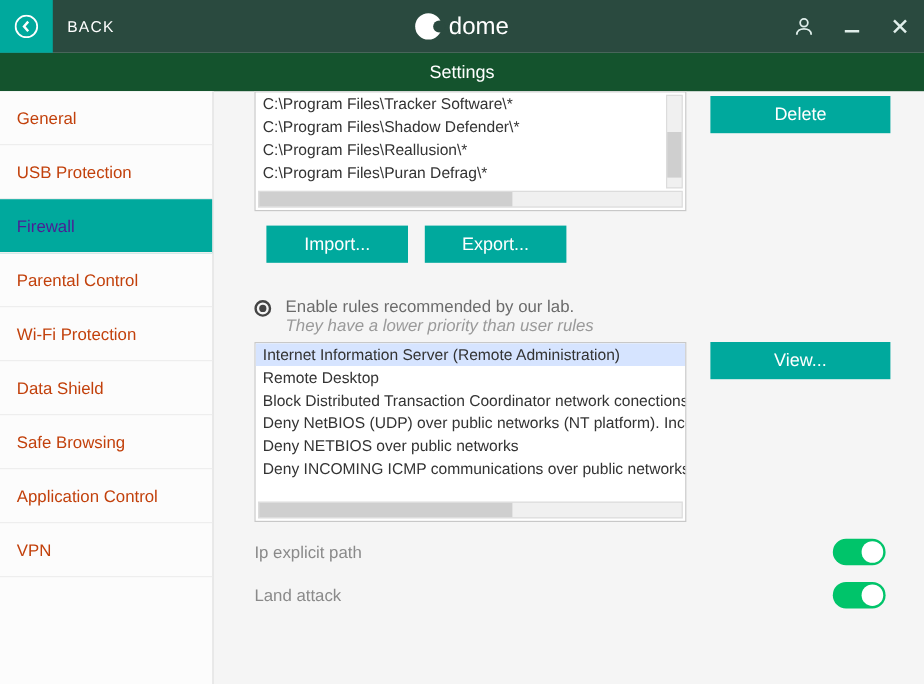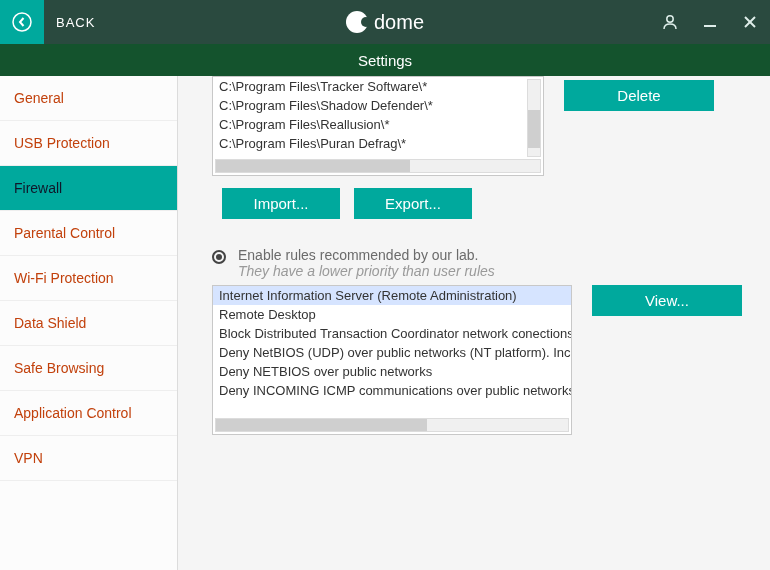--- a/index.html
+++ b/index.html
@@ -9,25 +9,25 @@
   .titlebar .back-label { margin-left: 12px; font-size: 13px; letter-spacing: 1px; }
   .titlebar .logo { position: absolute; left: 50%; transform: translateX(-50%); display: flex; align-items: center; gap: 6px; font-size: 20px; font-weight: 300; }
   .titlebar .logo .mark { width:22px; height:22px; border-radius:50%; background:#fff; position:relative; }
   .titlebar .logo .mark::after { content:""; position:absolute; right:-3px; top:6px; width:10px; height:10px; background:#2a4a3f; border-radius:50%; }
   .titlebar .right { position: absolute; right: 0; display: flex; align-items: center; height:100%; }
   .titlebar .tbtn { width: 40px; height: 44px; display:flex; align-items:center; justify-content:center; cursor:pointer; color:#dfeeea; }
   .subbar { height: 32px; background: #14532d; color: #fff; display: flex; align-items: center; justify-content: center; font-size: 15px; }
   .content { display: flex; height: calc(570px - 44px - 32px); }
   .sidebar { width: 178px; background: #fcfcfc; border-right: 1px solid #dcdcdc; overflow-y: auto; }
   .sidebar .item { padding: 14px 14px; font-size: 14px; color: #c2410c; cursor: pointer; border-bottom: 1px solid #eee; }
-  .sidebar .item.active { background: #00a99d; color: #0f172a; }
+  .sidebar .item.active { background: #00a99d; color: #4c1d95; }
   .main { flex: 1; padding: 0 12px 12px 24px; overflow: hidden; position: relative; }
   .row { display: flex; align-items: flex-start; }
   .listbox { border: 1px solid #c8c8c8; background: #fff; font-size: 13px; color: #333; overflow: hidden; position: relative; }
-  .listbox.paths { width: 332px; height: 100px; margin-top: 0; }
+  .listbox.paths { width: 360px; height: 100px; margin-top: 0; }
   .listbox .line { padding: 2px 6px; white-space: nowrap; }
   .listbox .line.sel { background: #d6e4ff; }
   .fakebar-h { position:absolute; left:2px; right:2px; bottom:2px; height:14px; background:#f0f0f0; border:1px solid #dcdcdc; }
   .fakebar-h .thumb { position:absolute; left:0; top:0; bottom:0; width:60%; background:#cfcfcf; }
   .fakebar-v { position:absolute; top:2px; bottom:18px; right:2px; width:14px; background:#f0f0f0; border:1px solid #dcdcdc; }
   .fakebar-v .thumb { position:absolute; left:0; right:0; top:40%; height:50%; background:#cfcfcf; }
   .btncol { margin-left: 20px; display: flex; flex-direction: column; gap: 0; }
   .btn { background: #00a99d; color: #fff; font-size: 15px; text-align: center; padding: 7px 0; width: 150px; cursor: pointer; border:none; }
   .btn.small { width: 118px; }
   .btnrow { display:flex; gap:14px; margin-top:12px; margin-left:10px;}
@@ -139,15 +139,29 @@
           <div class="line">Deny INCOMING ICMP communications over public networks</div>
           <div class="fakebar-h">
             <div class="thumb"></div>
           </div>
       </div>
       <div class="btncol" style="margin-top:6px;">
         <button class="btn">View...</button>
       </div>
     </div>
 
+    <div id="intrusion-rows">
+        <div class="toggle-row">
+          <span>Ip explicit path</span>
+          <div class="toggle">
+            <div class="knob"></div>
+          </div>
+        </div>
+        <div class="toggle-row">
+          <span>Land attack</span>
+          <div class="toggle">
+            <div class="knob"></div>
+          </div>
+        </div>
+      </div>
 
   </div>
 </div>
 
 </body></html>

